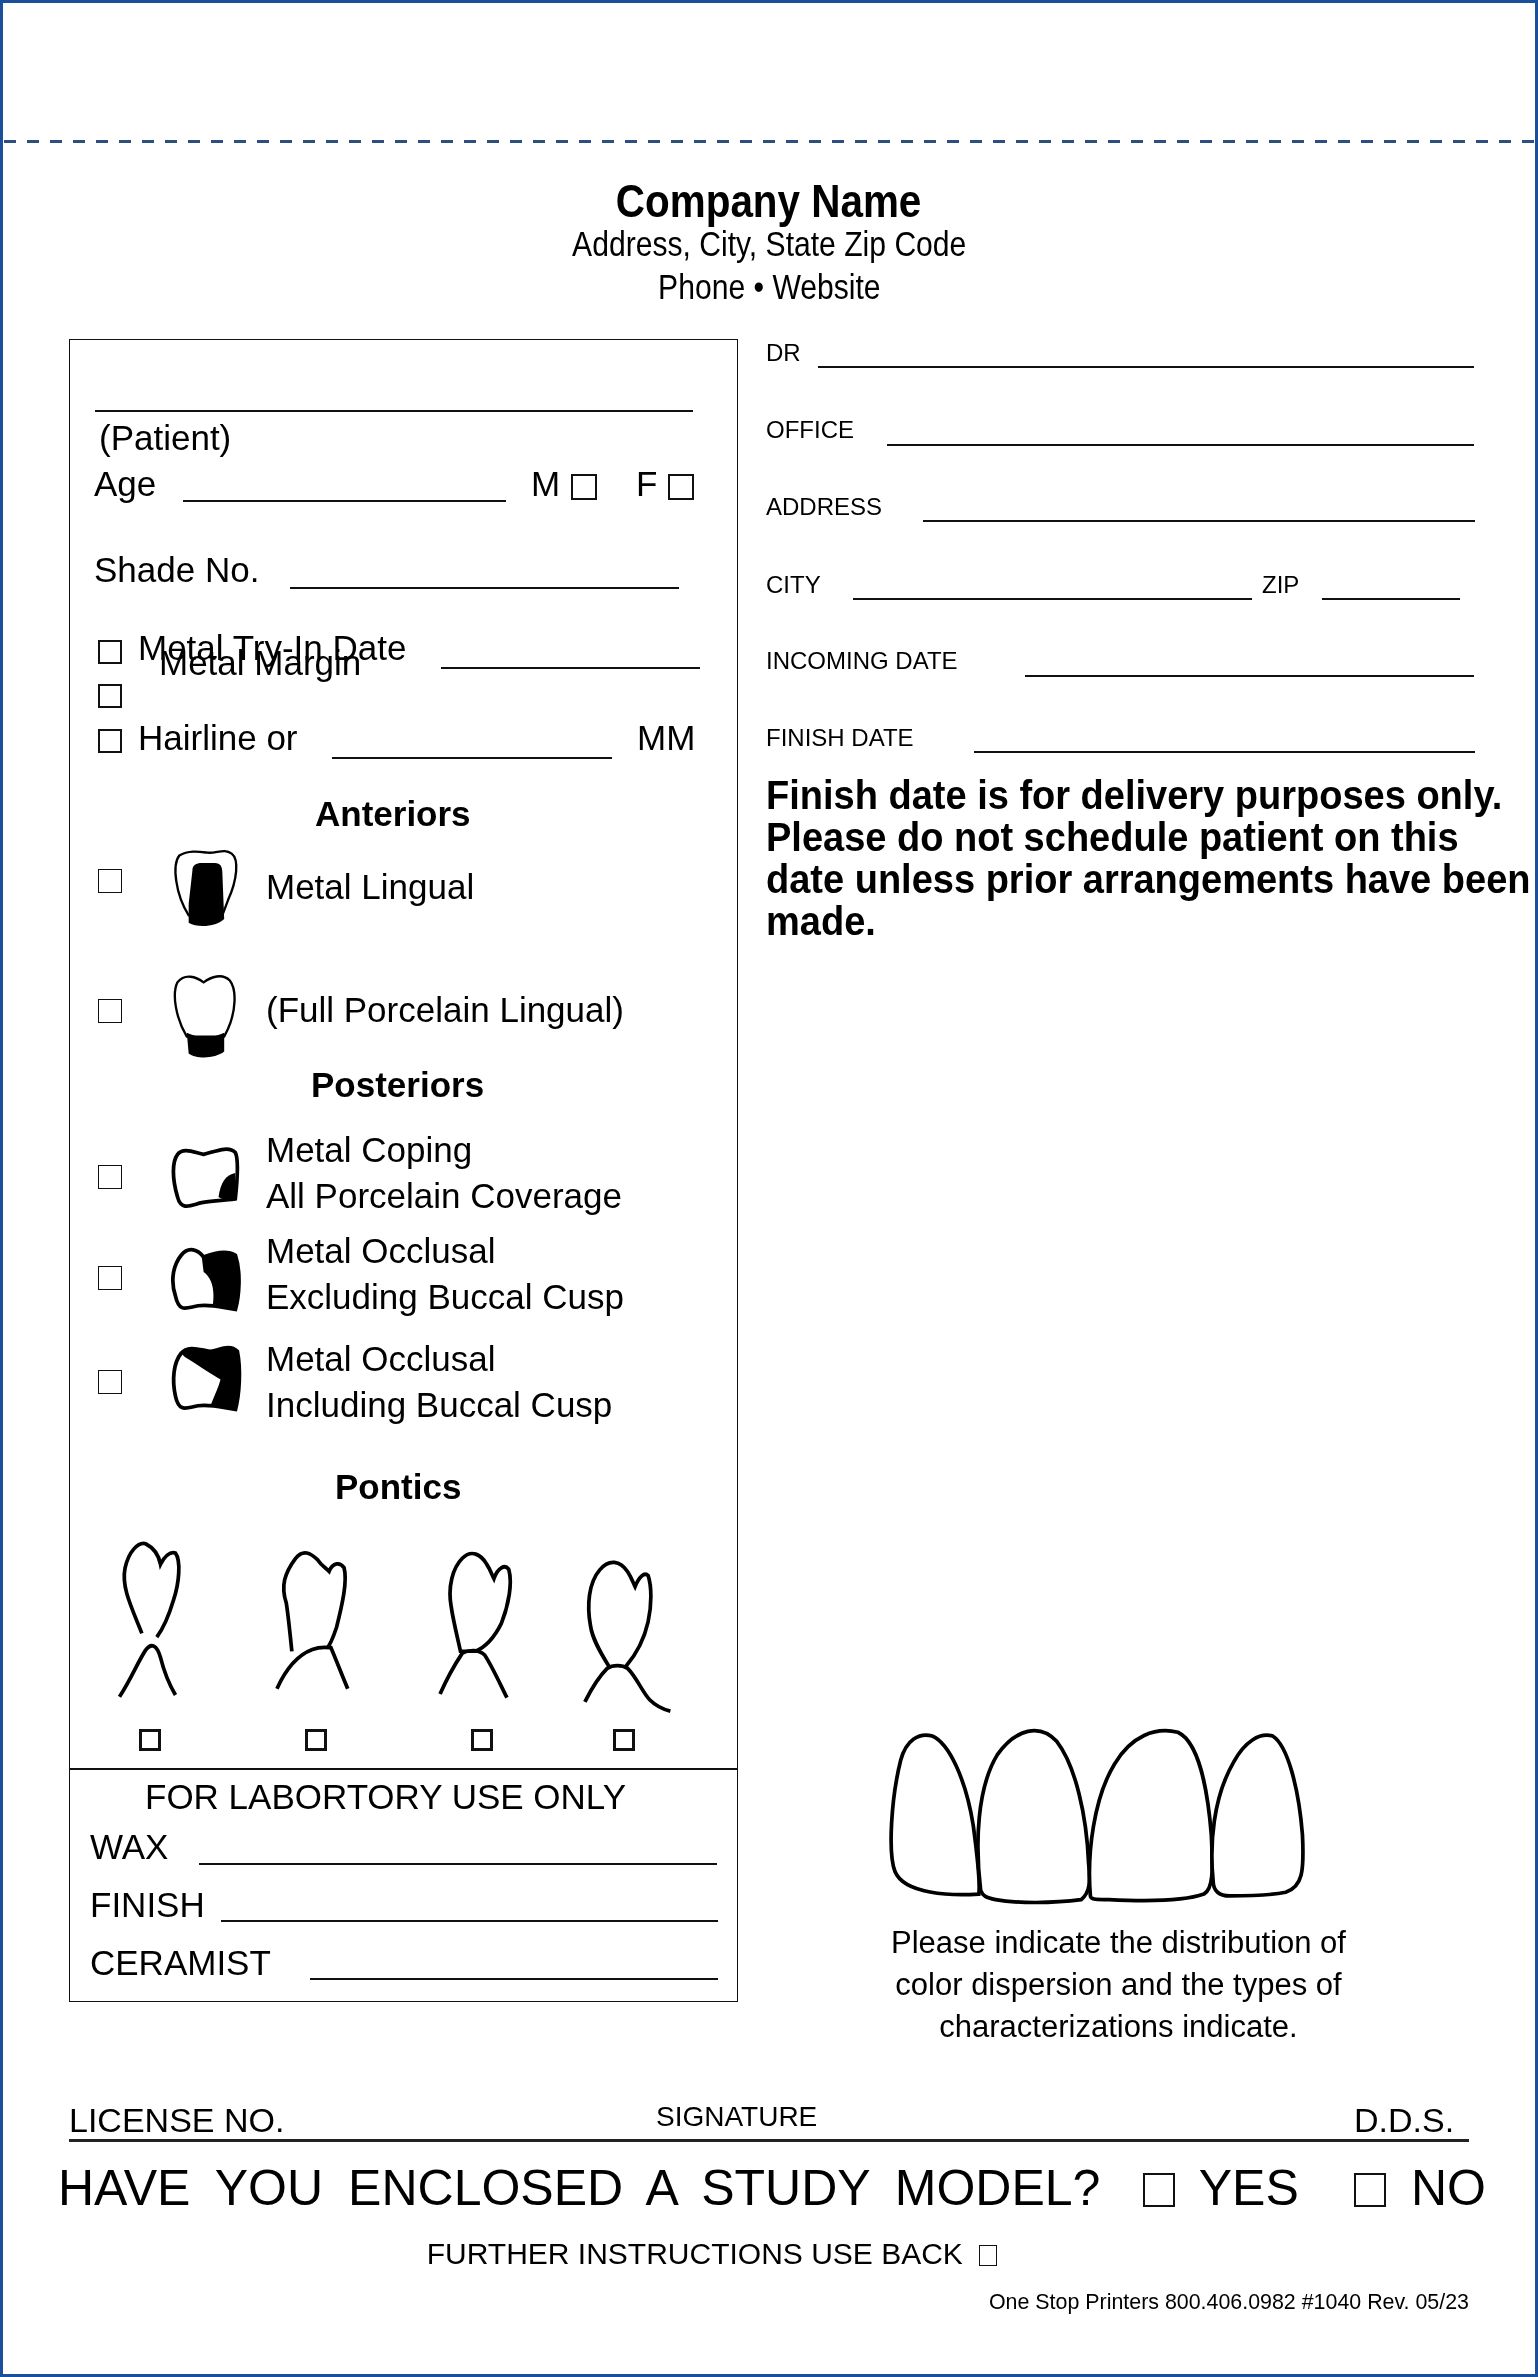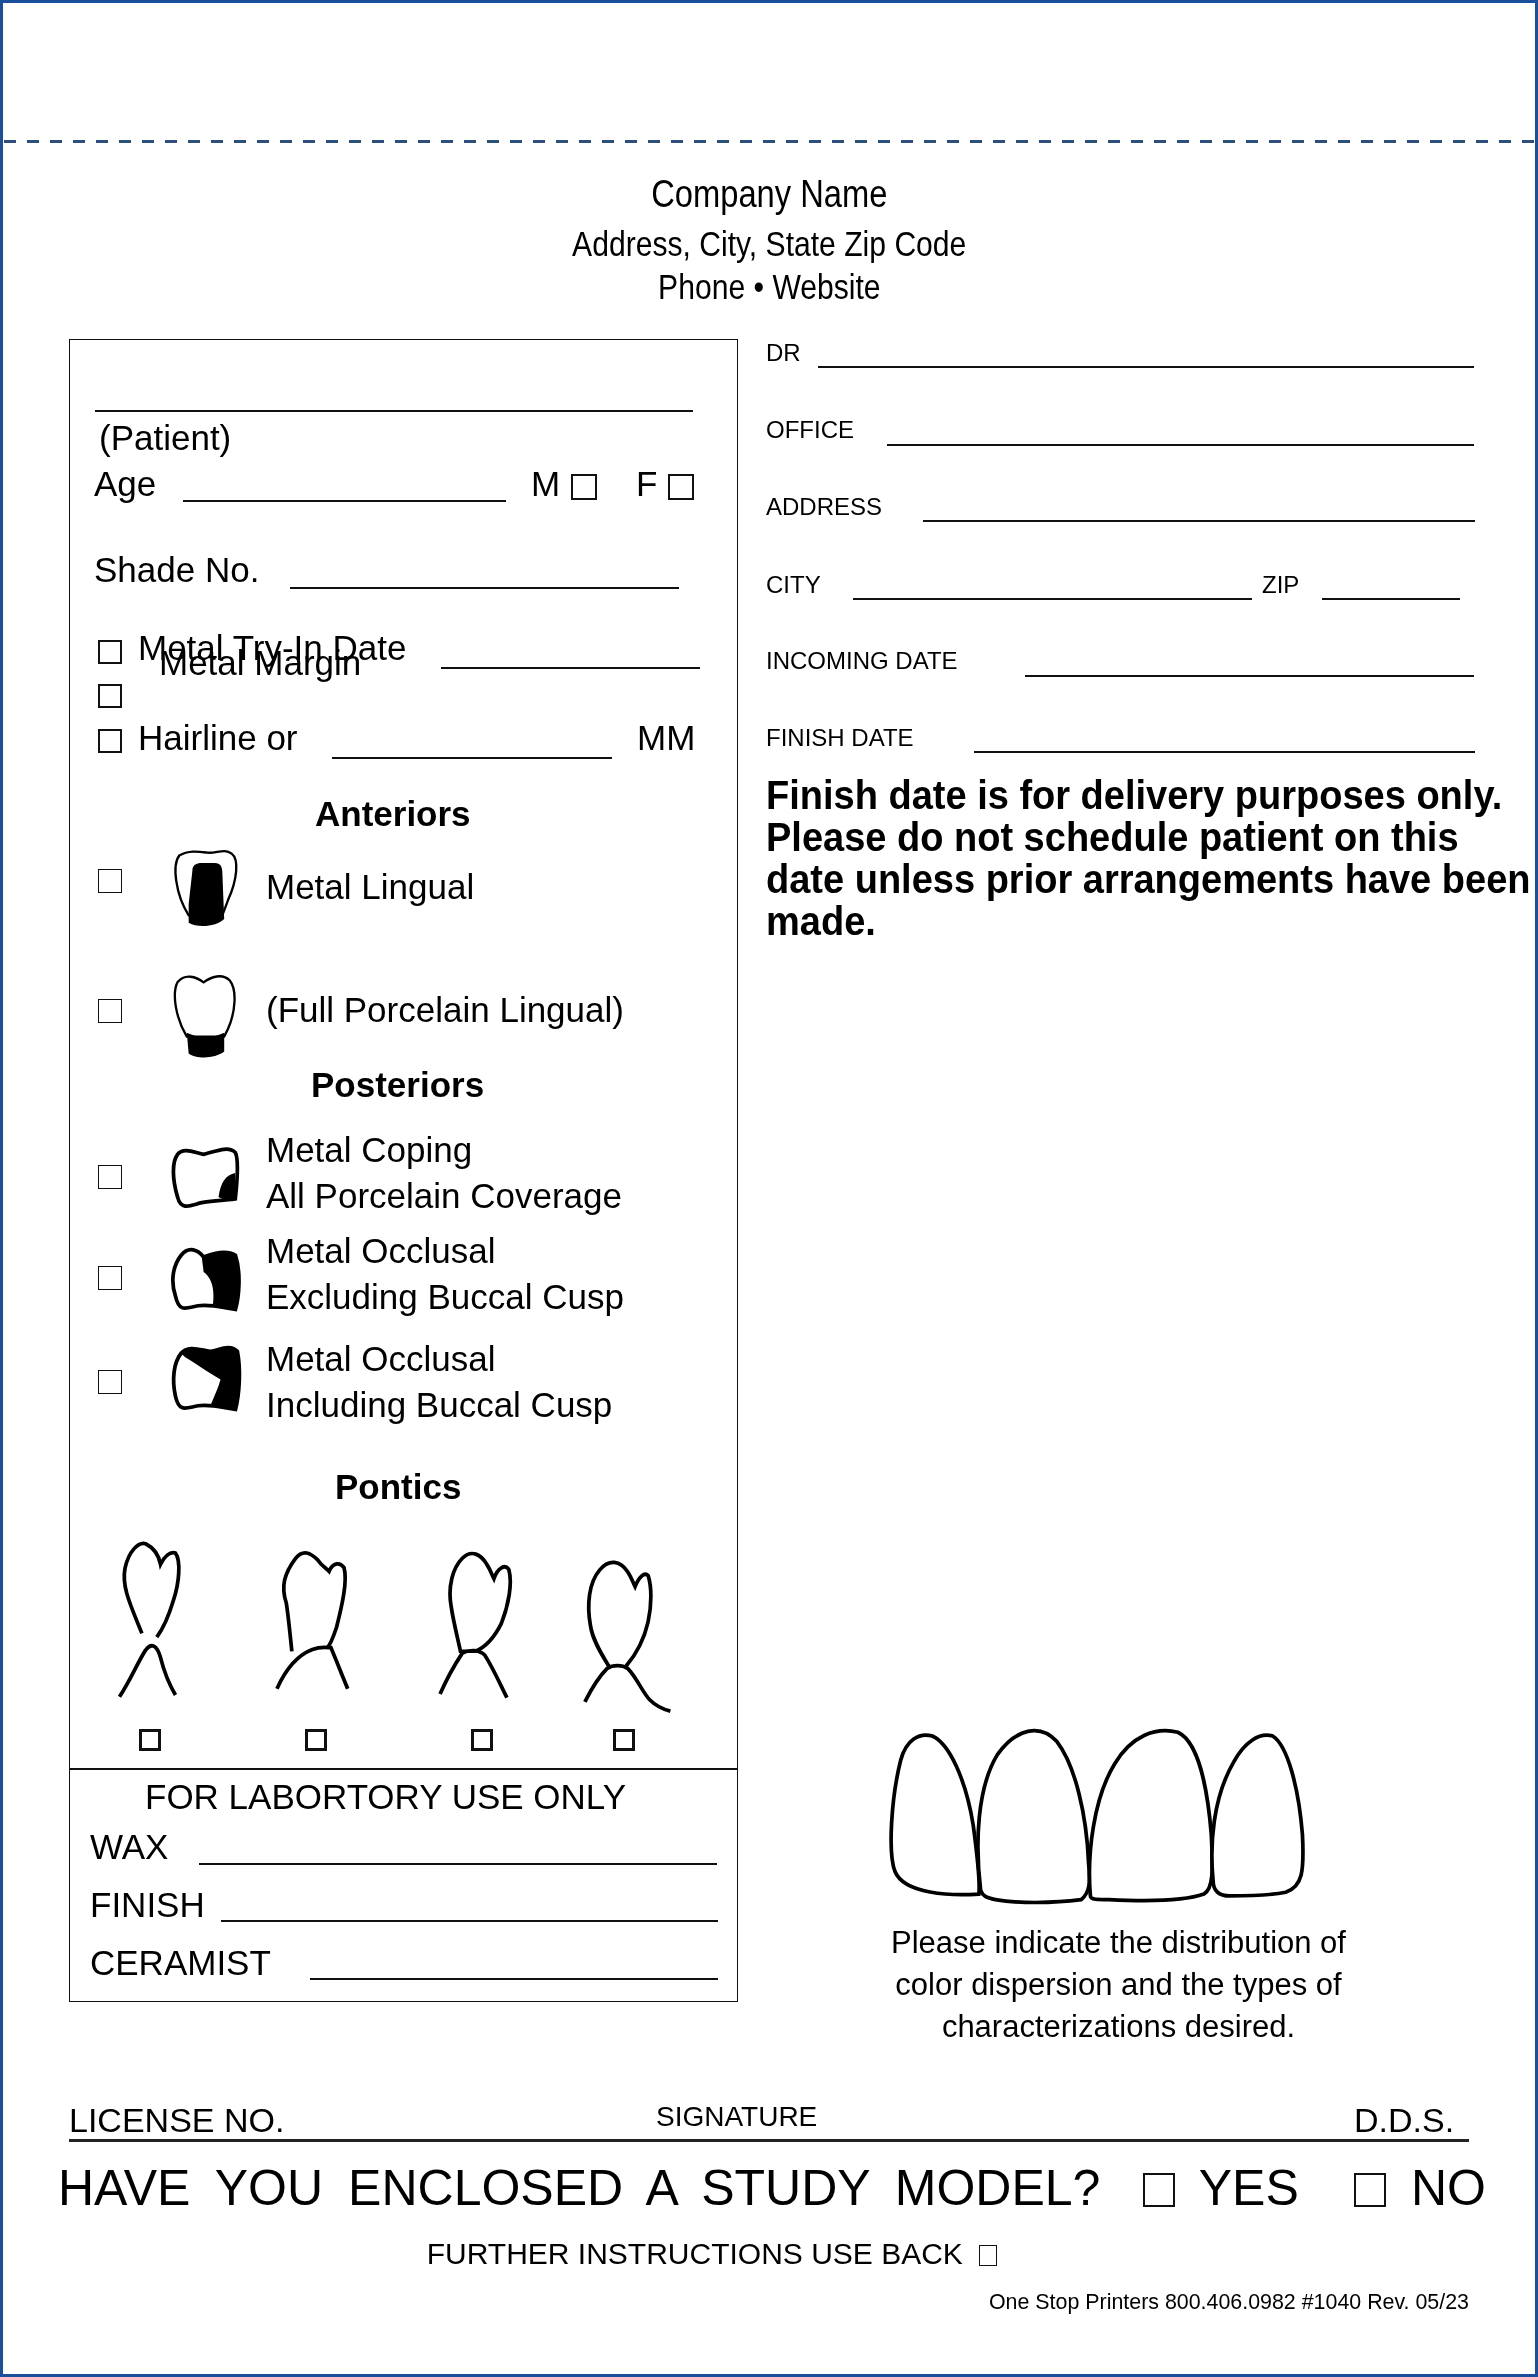--- a/index.html
+++ b/index.html
@@ -8,21 +8,21 @@
 
   .frame { position: absolute; left: 0; top: 0; width: 1538px; height: 2377px; border: 3.7px solid #1a4f9c; }
   .perf { position: absolute; left: 3.7px; right: 3.7px; top: 140px; height: 2.8px;
           background: repeating-linear-gradient(90deg, #2c4f7c 0 12px, transparent 12px 23px); }
 
   .abs { position: absolute; white-space: nowrap; }
 
   
   .hdr { position: absolute; left: 0; width: 1538px; text-align: center; }
   .hdr .t { display: inline-block; transform: scaleX(0.86); transform-origin: center; }
-  .company { top: 173px; font-size: 38px; font-weight: normal; }
+  .company { top: 173px; font-size: 47px; font-weight: bold; }
   .address { top: 224px; font-size: 35px; }
   .phone { top: 267px; font-size: 35px; }
 
   
   .leftbox { position: absolute; left: 69px; top: 339px; width: 669px; height: 1663px; border: 1.9px solid #111; }
   .labdivider { position: absolute; left: 69px; top: 1768px; width: 669px; height: 1.9px; background: #111; }
 
   .txt38 { font-size: 35px; }
   .bold { font-weight: bold; }
   .line { position: absolute; height: 1.9px; background: #111; }
@@ -186,21 +186,21 @@
 
 <svg style="left:876px; top:1723px;" width="466" height="186" viewBox="0 0 500 200">
   <path d="M110 184 C80 186, 30 184, 20 160 C12 140, 16 80, 26 40 C32 18, 46 10, 60 14 C78 22, 96 60, 104 110 C108 140, 112 170, 110 184 Z" fill="#fff" stroke="#000" stroke-width="4"></path>
   <path d="M112 180 C106 130, 108 70, 130 34 C150 6, 176 0, 194 20 C214 46, 226 100, 228 150 C230 170, 230 182, 220 190 C190 194, 150 194, 128 190 C118 188, 114 186, 112 180 Z" fill="#fff" stroke="#000" stroke-width="4"></path>
   <path d="M230 186 C226 140, 234 80, 256 44 C274 14, 300 4, 324 10 C346 20, 356 70, 360 120 C362 160, 362 178, 352 184 C330 192, 290 192, 250 190 C238 190, 230 190, 230 186 Z" fill="#fff" stroke="#000" stroke-width="4"></path>
   <path d="M362 170 C358 130, 362 80, 384 42 C396 20, 412 10, 426 14 C442 24, 454 70, 458 120 C460 160, 458 176, 440 182 C420 186, 396 186, 380 186 C368 186, 362 180, 362 170 Z" fill="#fff" stroke="#000" stroke-width="4"></path>
 </svg>
 
 <div class="caption" style="top:1922px;">Please indicate the distribution of</div>
 <div class="caption" style="top:1964px;">color dispersion and the types of</div>
-<div class="caption" style="top:2006px;">characterizations desired.</div>
+<div class="caption" style="top:2006px;">characterizations indicate.</div>
 
 <div class="abs" style="left:69px; top:2101px; font-size:34px;">LICENSE NO.</div>
 <div class="abs" style="left:656px; top:2101px; font-size:28px;">SIGNATURE</div>
 <div class="abs" style="left:1354px; top:2101px; font-size:34px;">D.D.S.</div>
 <div class="sigline"></div>
 
 <div class="study">
   <span>HAVE YOU ENCLOSED A STUDY MODEL?</span>
   <span class="cb" style="position:relative; display:inline-block; width:32px; height:34px; border-width:2.8px; vertical-align:-1.9px; margin-left:17px;"></span>
   <span>YES</span>

